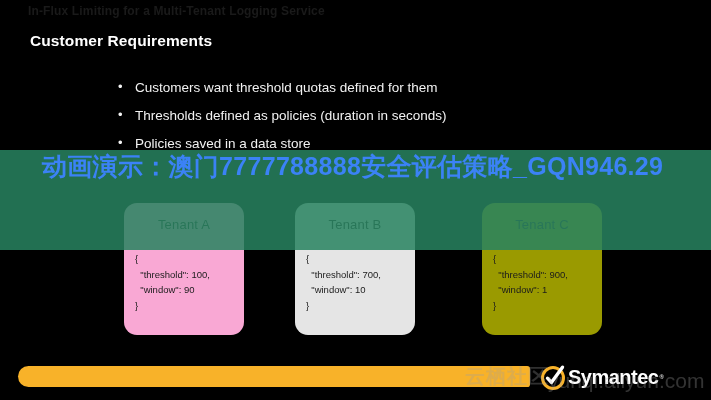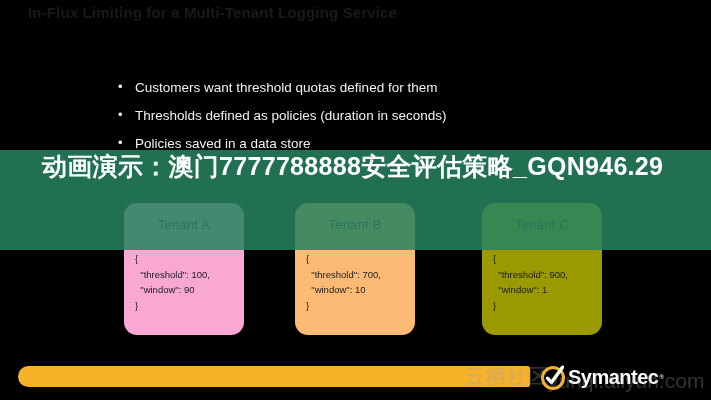--- a/index.html
+++ b/index.html
@@ -58,21 +58,21 @@
   
   .tenant-box {
     position: absolute;
     top: 203px;
     width: 120px;
     height: 132px;
     border-radius: 13px;
     box-sizing: border-box;
   }
   #tenant-box-a { left: 124px; background: #f9a8d4; }
-  #tenant-box-b { left: 295px; background: #fdba74; }
+  #tenant-box-b { left: 295px; background: #e5e5e5; }
   #tenant-box-c { left: 482px; background: #9a9a00; }
 
   .tenant-label {
     position: absolute;
     top: 14px;
     left: 0;
     right: 0;
     text-align: center;
     font-size: 13px;
     color: #2f2f2f;
@@ -96,21 +96,21 @@
     top: 366px;
     width: 512px;
     height: 21px;
     background: #f8b229;
     border-radius: 11px 3px 3px 11px;
   }
   #footer-ribbon-label {
     position: absolute;
     left: 28px;
     top: 4px;
-    font-size: 15px;
+    font-size: 12px;
     font-weight: bold;
     color: #1a1a1a;
     letter-spacing: 0.15px;
     white-space: nowrap;
   }
 
   
   #brand-lockup {
     position: absolute;
     left: 540px;
@@ -177,30 +177,31 @@
   }
   #overlay-heading {
     position: absolute;
     left: 0;
     top: 150px;
     width: 711px;
     padding: 0 42px;
     box-sizing: border-box;
     font-size: 25px;
     font-weight: bold;
-    color: #ffffff;
+    color: #3b82f6;
     line-height: 1.32;
     letter-spacing: 0.3px;
   }
 </style>
 </head>
 <body>
 
 <div id="stage">
 
+  <div id="slide-title">Customer Requirements</div>
 
   <ul id="bullet-list">
     <li>Customers want threshold quotas defined for them</li>
     <li>Thresholds defined as policies (duration in seconds)</li>
     <li>Policies saved in a data store</li>
   </ul>
 
   <div class="tenant-box" id="tenant-box-a">
     <div class="tenant-label">Tenant A</div>
     <div class="tenant-json">{

